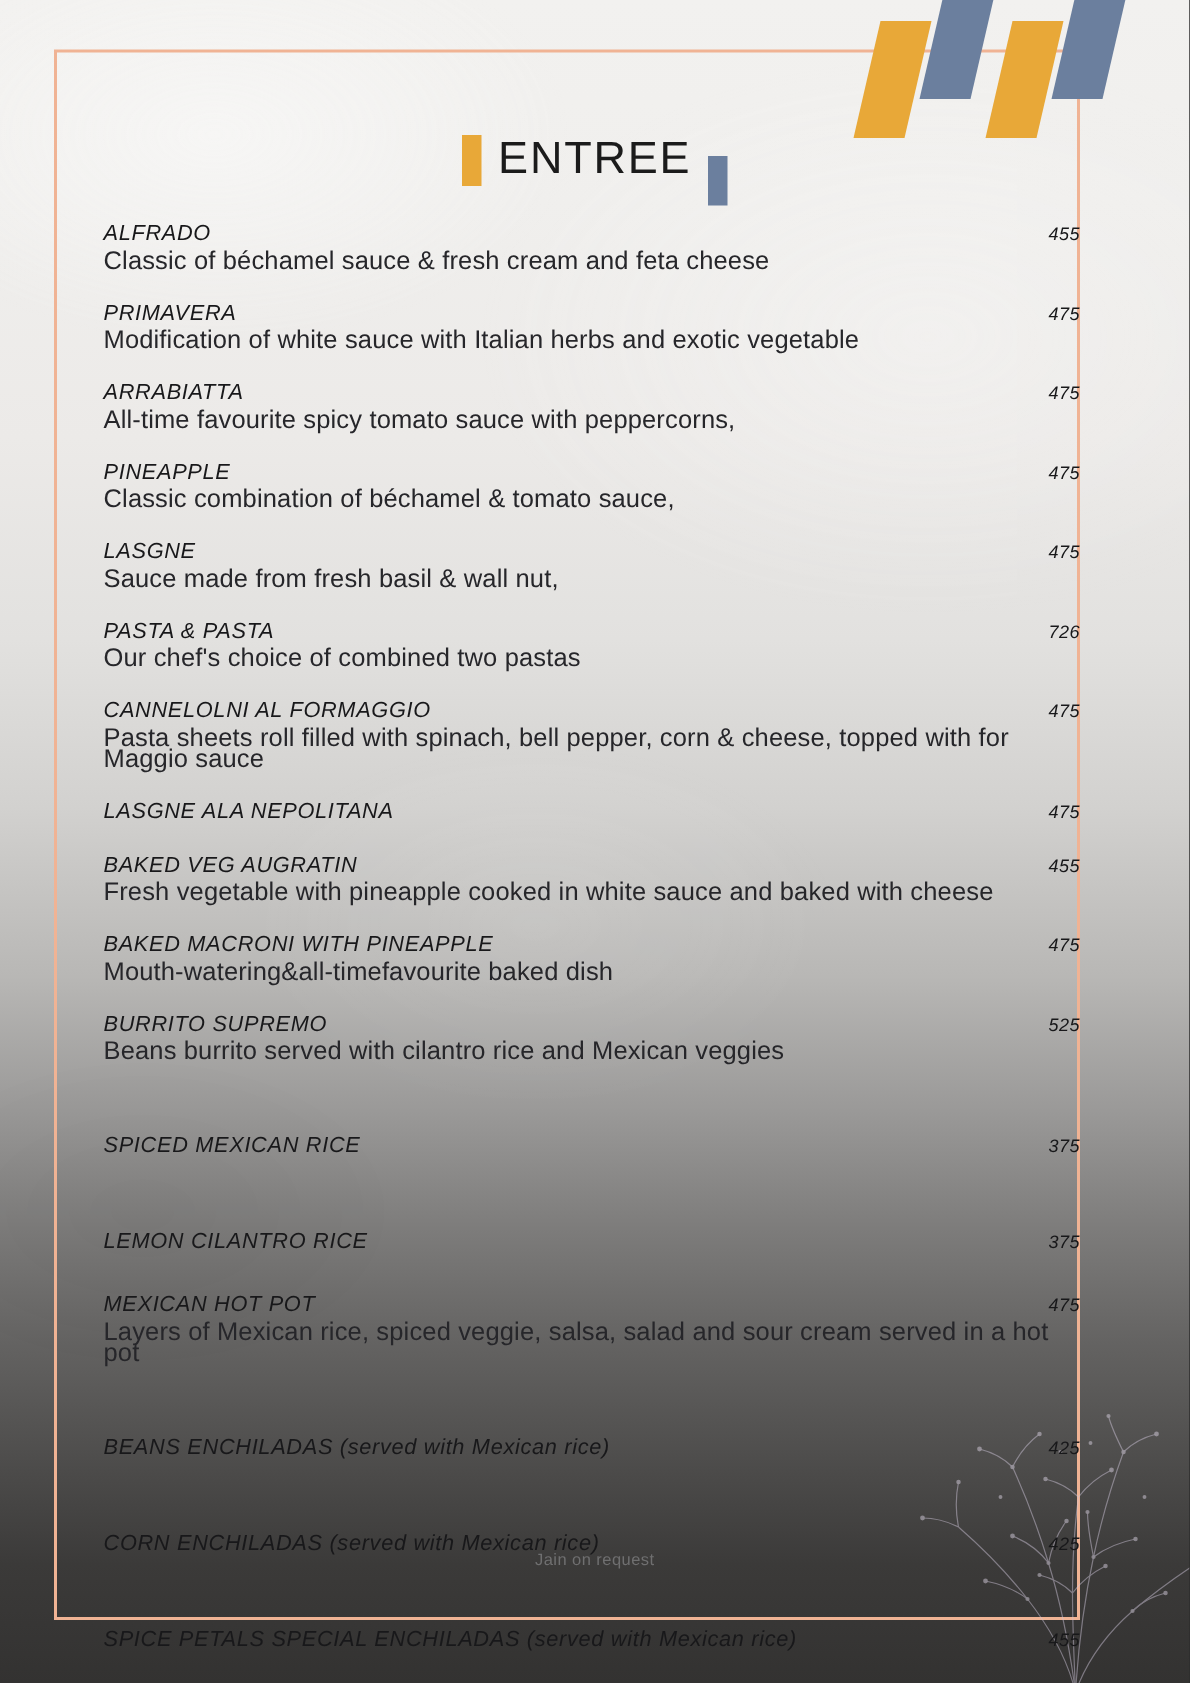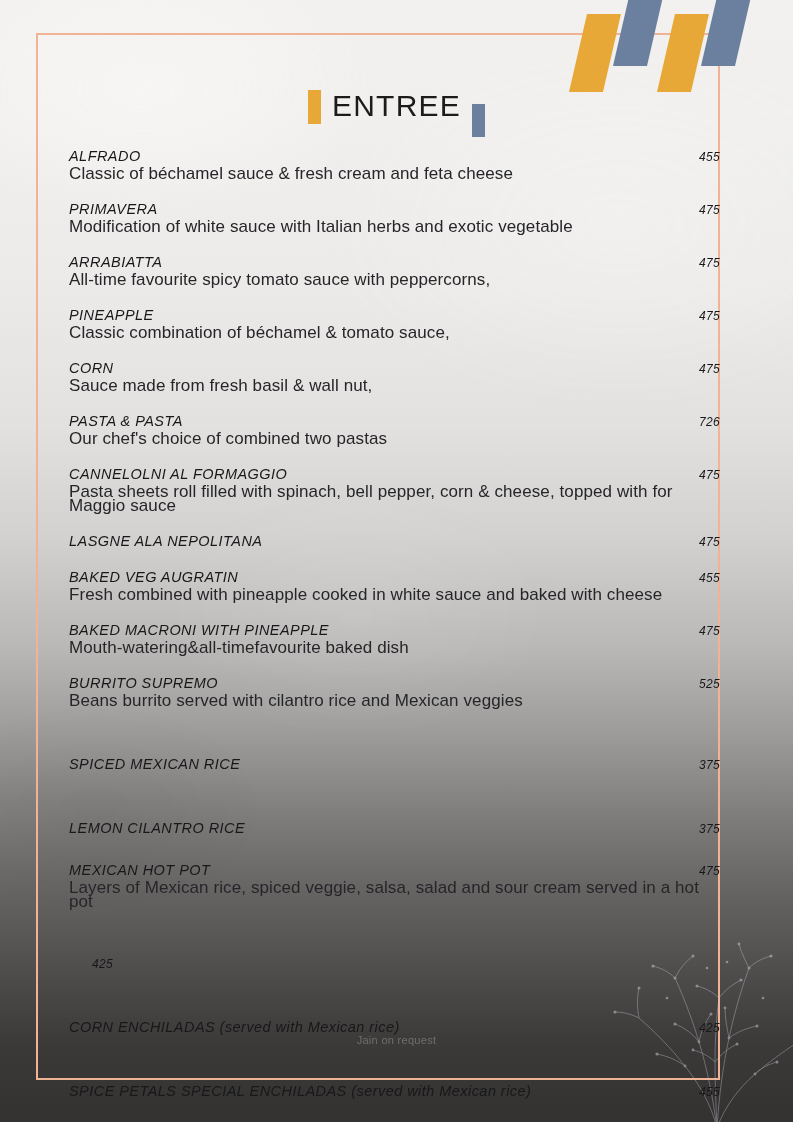--- a/index.html
+++ b/index.html
@@ -240,21 +240,21 @@
       </div>
       <div class="menu-item has-desc">
         <div class="item-row">
           <div class="item-name">PINEAPPLE</div>
           <div class="item-price">475</div>
         </div>
         <div class="item-desc">Classic combination of béchamel &amp; tomato sauce,</div>
       </div>
       <div class="menu-item has-desc">
         <div class="item-row">
-          <div class="item-name">CORN</div>
+          <div class="item-name">LASGNE</div>
           <div class="item-price">475</div>
         </div>
         <div class="item-desc">Sauce made from fresh basil &amp; wall nut,</div>
       </div>
       <div class="menu-item has-desc">
         <div class="item-row">
           <div class="item-name">PASTA &amp; PASTA</div>
           <div class="item-price">726</div>
         </div>
         <div class="item-desc">Our chef's choice of combined two pastas</div>
@@ -270,21 +270,21 @@
         <div class="item-row">
           <div class="item-name">LASGNE ALA NEPOLITANA</div>
           <div class="item-price">475</div>
         </div>
       </div>
       <div class="menu-item has-desc">
         <div class="item-row">
           <div class="item-name">BAKED VEG AUGRATIN</div>
           <div class="item-price">455</div>
         </div>
-        <div class="item-desc">Fresh combined with pineapple cooked in white sauce and baked with cheese</div>
+        <div class="item-desc">Fresh vegetable with pineapple cooked in white sauce and baked with cheese</div>
       </div>
       <div class="menu-item has-desc">
         <div class="item-row">
           <div class="item-name">BAKED MACRONI WITH PINEAPPLE</div>
           <div class="item-price">475</div>
         </div>
         <div class="item-desc">Mouth-watering&amp;all-timefavourite baked dish</div>
       </div>
       <div class="menu-item has-desc">
         <div class="item-row">
@@ -307,20 +307,21 @@
       </div>
       <div class="menu-item has-desc">
         <div class="item-row">
           <div class="item-name">MEXICAN HOT POT</div>
           <div class="item-price">475</div>
         </div>
         <div class="item-desc">Layers of Mexican rice, spiced veggie, salsa, salad and sour cream served in a hot pot</div>
       </div>
       <div class="menu-item no-desc">
         <div class="item-row">
+          <div class="item-name">BEANS ENCHILADAS (served with Mexican rice)</div>
           <div class="item-price">425</div>
         </div>
       </div>
       <div class="menu-item no-desc">
         <div class="item-row">
           <div class="item-name">CORN ENCHILADAS (served with Mexican rice)</div>
           <div class="item-price">425</div>
         </div>
       </div>
       <div class="menu-item no-desc">

